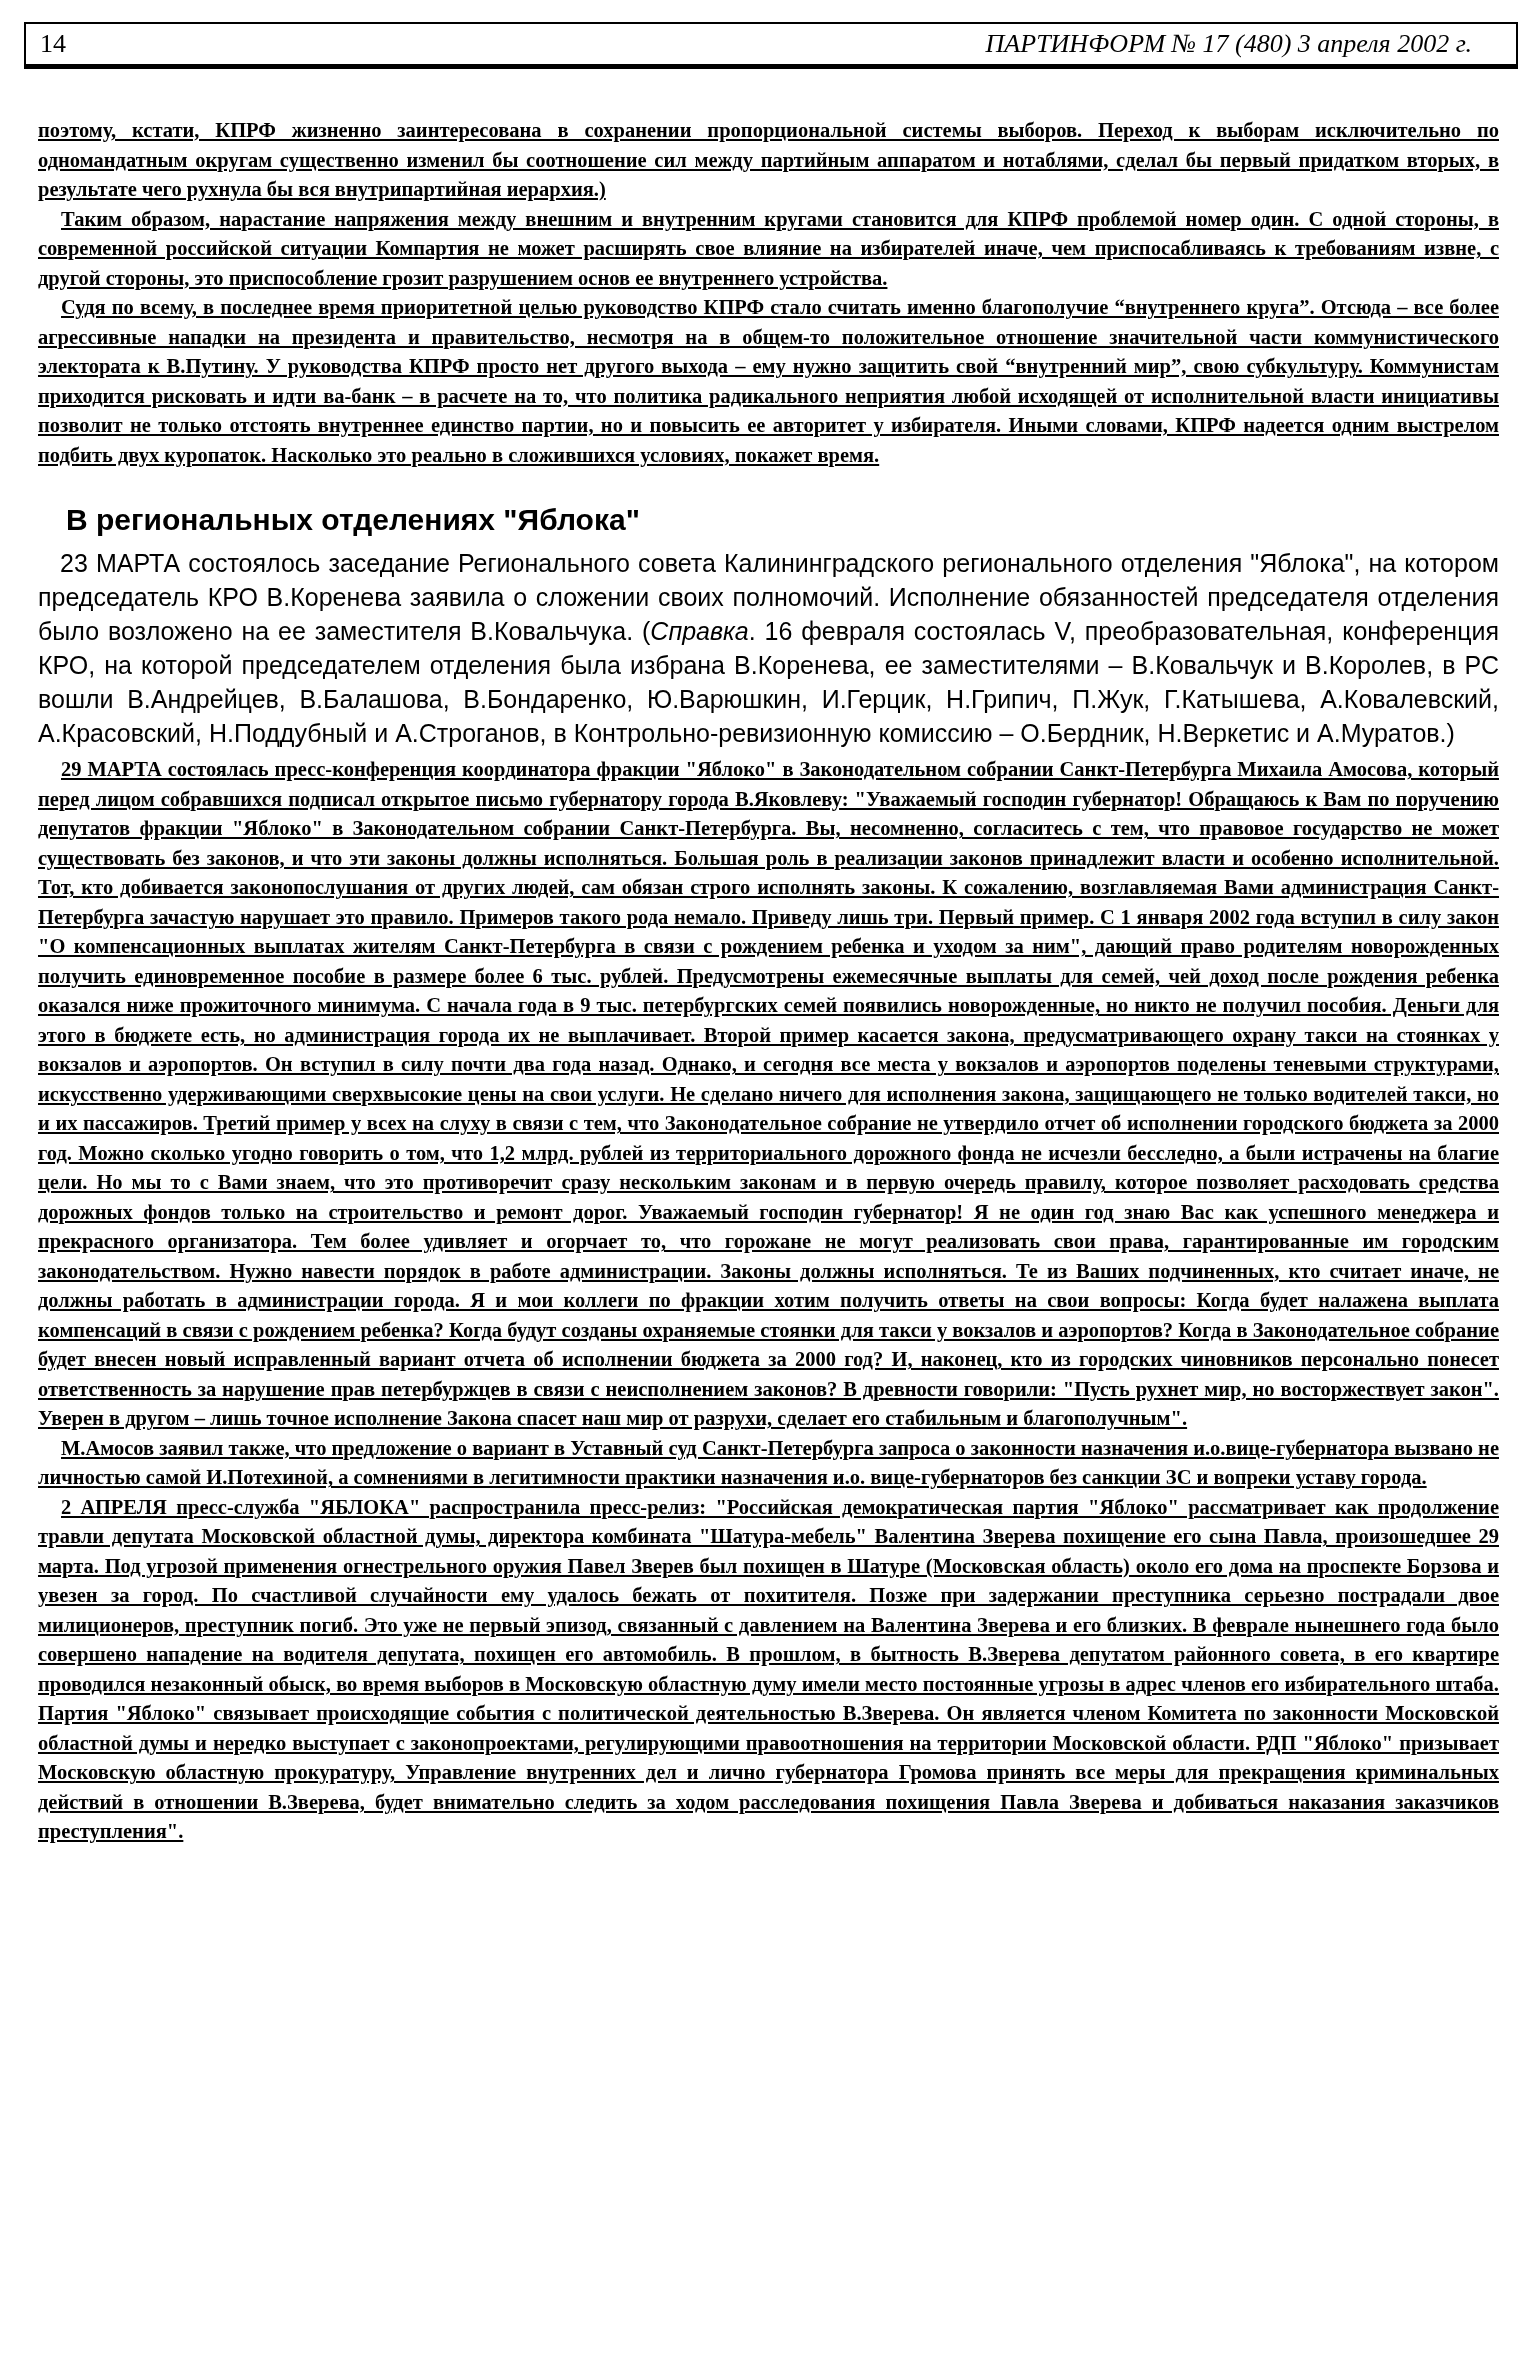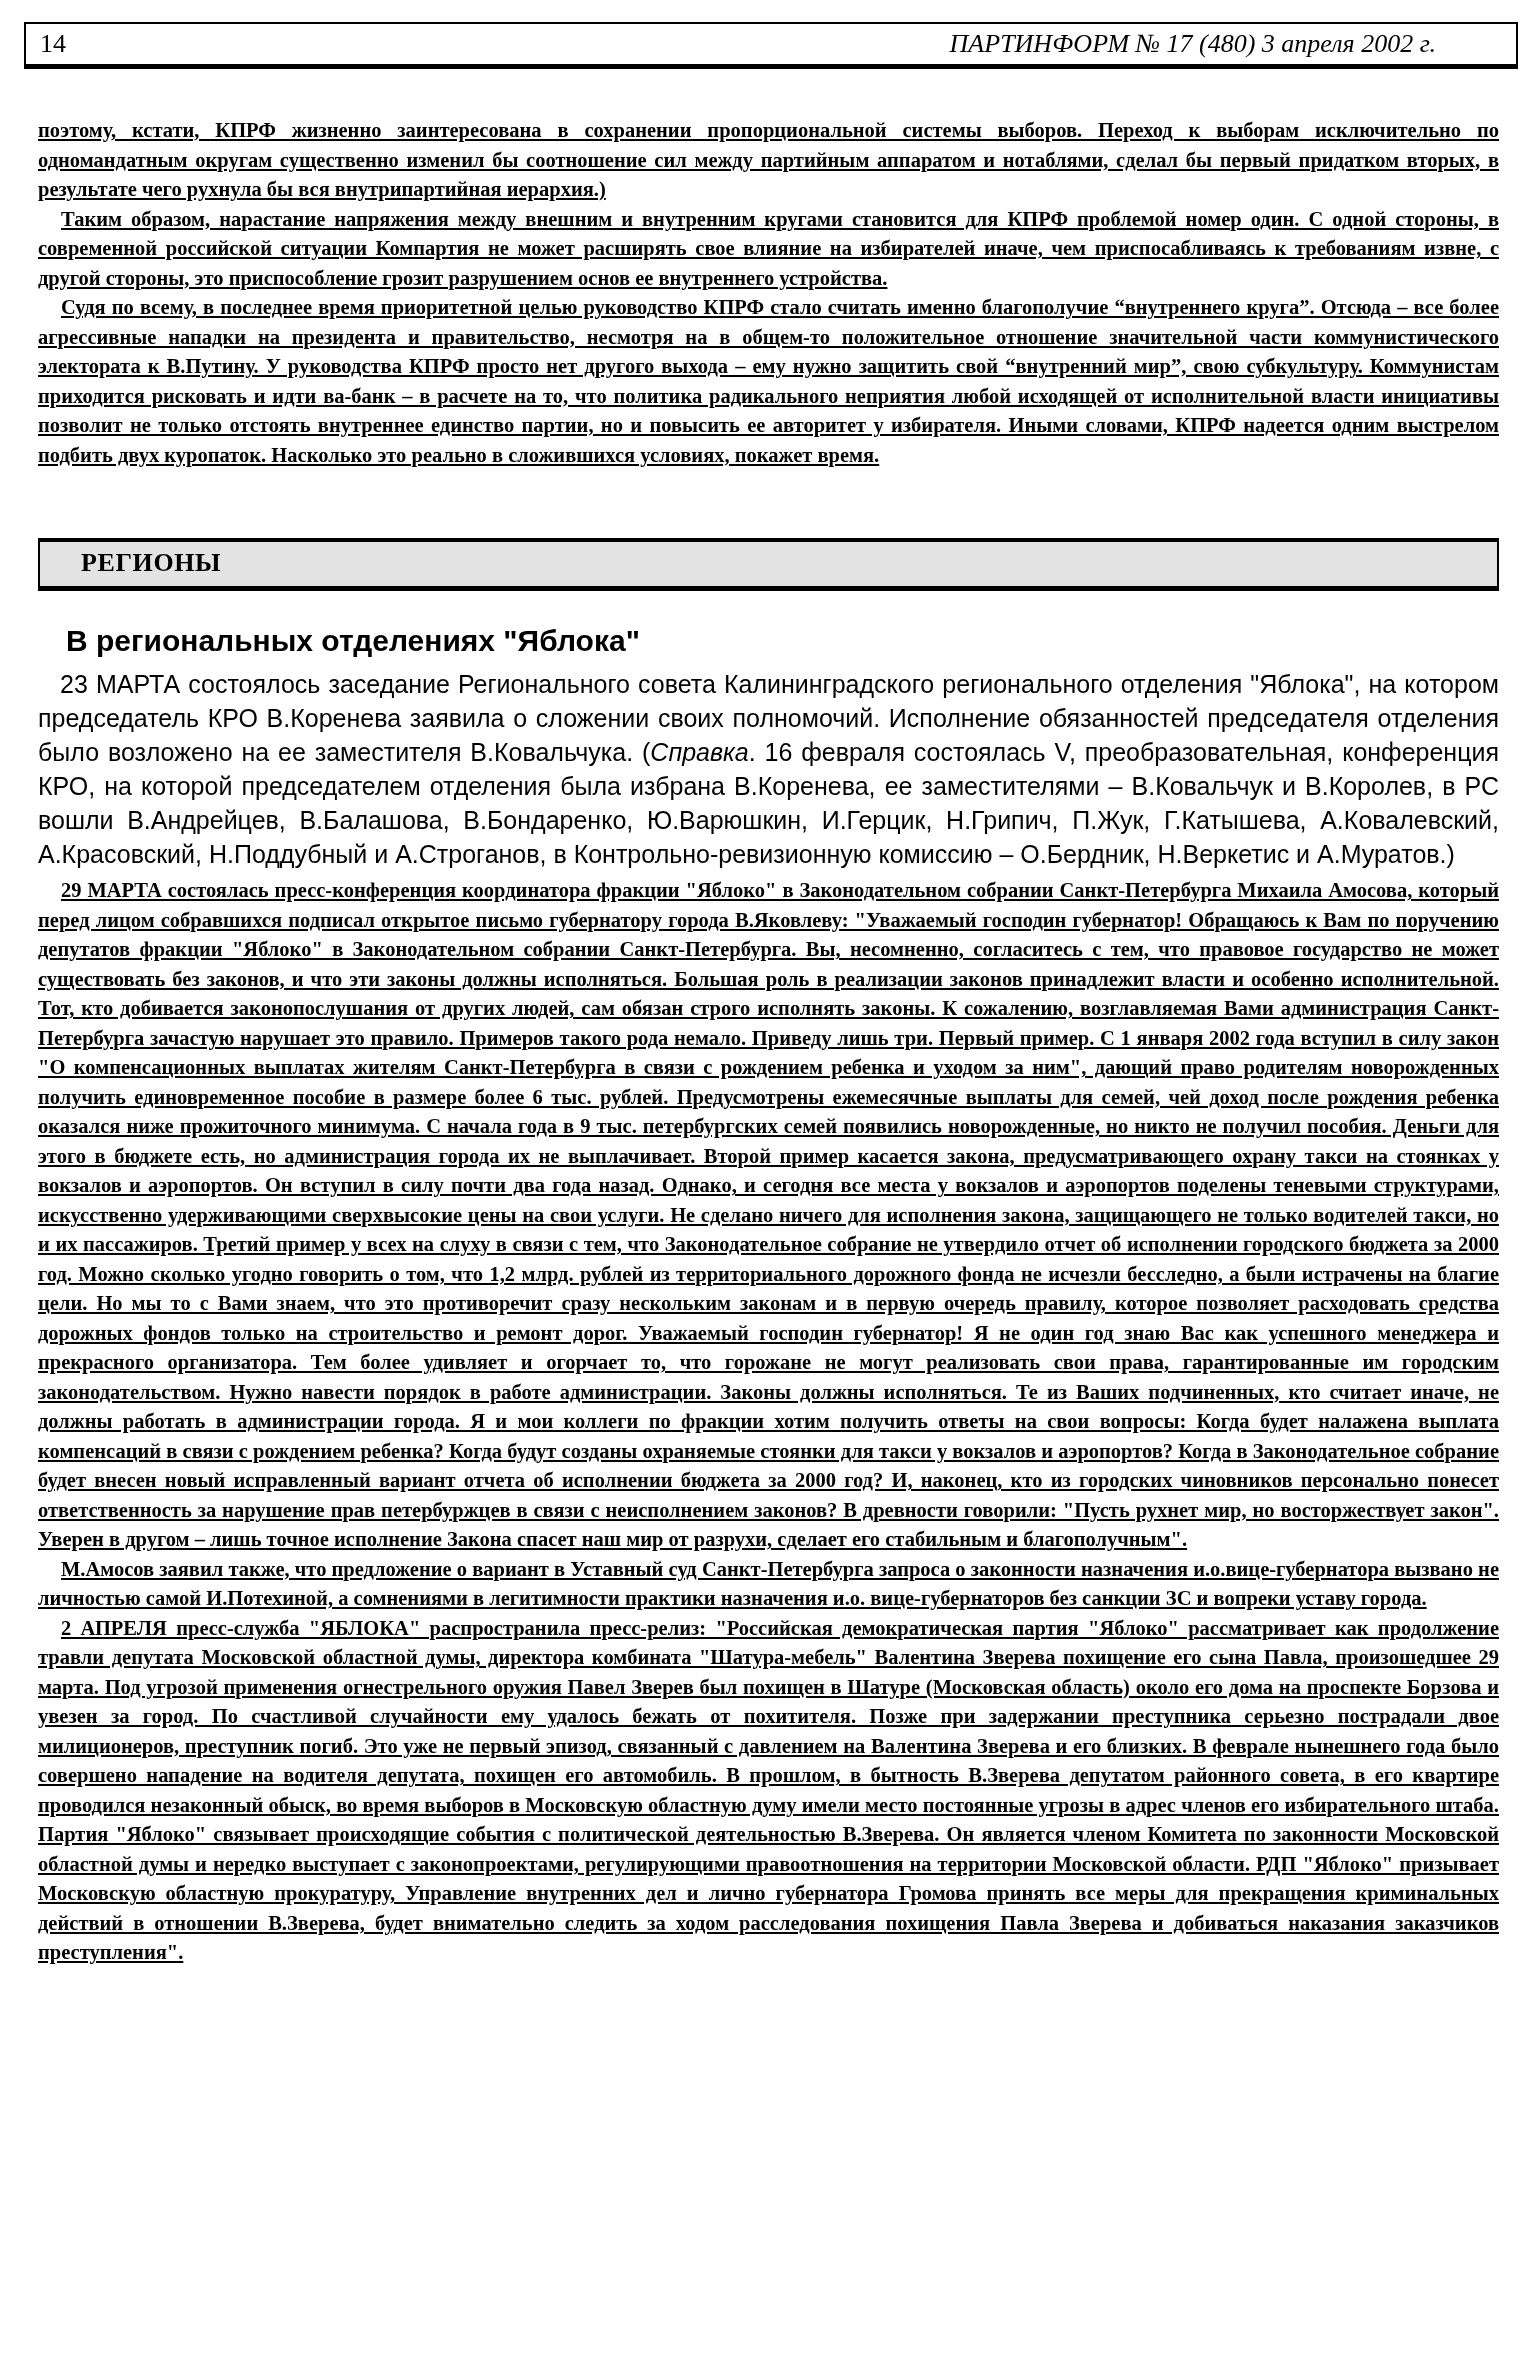--- a/index.html
+++ b/index.html
@@ -17,21 +17,21 @@
   
   .page-header {
     box-sizing: border-box;
     margin: 22px 19px 0 24px;
     height: 47px;
     border: 2.6px solid #000;
     border-bottom-width: 5.8px;
     display: flex;
     align-items: center;
     justify-content: space-between;
-    padding: 0 80px 0 14px;
+    padding: 0 44px 0 14px;
     background: #fff;
   }
   .page-number {
     font: normal 26px/1 "Liberation Serif", serif;
   }
   .header-title {
     font: italic 26px/1 "Liberation Serif", serif;
     white-space: nowrap;
   }
   
@@ -85,23 +85,20 @@
   </header>
 
   <main class="body-col">
 
     <p class="serif no-indent">поэтому, кстати, КПРФ жизненно заинтересована в сохранении пропорциональной системы выборов. Переход к выборам исключительно по одномандатным округам существенно изменил бы соотношение сил между партийным аппаратом и нотаблями, сделал бы первый придатком вторых, в результате чего рухнула бы вся внутрипартийная иерархия.)</p>
 
     <p class="serif">Таким образом, нарастание напряжения между внешним и внутренним кругами становится для КПРФ проблемой номер один. С одной стороны, в современной российской ситуации Компартия не может расширять свое влияние на избирателей иначе, чем приспосабливаясь к требованиям извне, с другой стороны, это приспособление грозит разрушением основ ее внутреннего устройства.</p>
 
     <p class="serif">Судя по всему, в последнее время приоритетной целью руководство КПРФ стало считать именно благополучие “внутреннего круга”. Отсюда – все более агрессивные нападки на президента и правительство, несмотря на в общем-то положительное отношение значительной части коммунистического электората к В.Путину. У руководства КПРФ просто нет другого выхода – ему нужно защитить свой “внутренний мир”, свою субкультуру. Коммунистам приходится рисковать и идти ва-банк – в расчете на то, что политика радикального неприятия любой исходящей от исполнительной власти инициативы позволит не только отстоять внутреннее единство партии, но и повысить ее авторитет у избирателя. Иными словами, КПРФ надеется одним выстрелом подбить двух куропаток. Насколько это реально в сложившихся условиях, покажет время.</p>
 
-    <div class="section-banner">
-      <span>РЕГИОНЫ</span>
-    </div>
 
     <h2 class="article-title">В региональных отделениях "Яблока"</h2>
 
     <p class="sans"><span>23 МАРТА состоялось заседание Регионального совета Калининградского регионального отделения "Яблока", на котором председатель КРО В.Коренева заявила о сложении своих полномочий. Исполнение обязанностей председателя отделения было возложено на ее заместителя В.Ковальчука. (</span><span class="spravka">Справка</span><span>. 16 февраля состоялась V, преобразовательная, конференция КРО, на которой председателем отделения была избрана В.Коренева, ее заместителями – В.Ковальчук и В.Королев, в РС вошли В.Андрейцев, В.Балашова, В.Бондаренко, Ю.Варюшкин, И.Герцик, Н.Грипич, П.Жук, Г.Катышева, А.Ковалевский, А.Красовский, Н.Поддубный и А.Строганов, в Контрольно-ревизионную комиссию – О.Бердник, Н.Веркетис и А.Муратов.)</span></p>
 
     <p class="serif">29 МАРТА состоялась пресс-конференция координатора фракции "Яблоко" в Законодательном собрании Санкт-Петербурга Михаила Амосова, который перед лицом собравшихся подписал открытое письмо губернатору города В.Яковлеву: "Уважаемый господин губернатор! Обращаюсь к Вам по поручению депутатов фракции "Яблоко" в Законодательном собрании Санкт-Петербурга. Вы, несомненно, согласитесь с тем, что правовое государство не может существовать без законов, и что эти законы должны исполняться. Большая роль в реализации законов принадлежит власти и особенно исполнительной. Тот, кто добивается законопослушания от других людей, сам обязан строго исполнять законы. К сожалению, возглавляемая Вами администрация Санкт-Петербурга зачастую нарушает это правило. Примеров такого рода немало. Приведу лишь три. Первый пример. С 1 января 2002 года вступил в силу закон "О компенсационных выплатах жителям Санкт-Петербурга в связи с рождением ребенка и уходом за ним", дающий право родителям новорожденных получить единовременное пособие в размере более 6 тыс. рублей. Предусмотрены ежемесячные выплаты для семей, чей доход после рождения ребенка оказался ниже прожиточного минимума. С начала года в 9 тыс. петербургских семей появились новорожденные, но никто не получил пособия. Деньги для этого в бюджете есть, но администрация города их не выплачивает. Второй пример касается закона, предусматривающего охрану такси на стоянках у вокзалов и аэропортов. Он вступил в силу почти два года назад. Однако, и сегодня все места у вокзалов и аэропортов поделены теневыми структурами, искусственно удерживающими сверхвысокие цены на свои услуги. Не сделано ничего для исполнения закона, защищающего не только водителей такси, но и их пассажиров. Третий пример у всех на слуху в связи с тем, что Законодательное собрание не утвердило отчет об исполнении городского бюджета за 2000 год. Можно сколько угодно говорить о том, что 1,2 млрд. рублей из территориального дорожного фонда не исчезли бесследно, а были истрачены на благие цели. Но мы то с Вами знаем, что это противоречит сразу нескольким законам и в первую очередь правилу, которое позволяет расходовать средства дорожных фондов только на строительство и ремонт дорог. Уважаемый господин губернатор! Я не один год знаю Вас как успешного менеджера и прекрасного организатора. Тем более удивляет и огорчает то, что горожане не могут реализовать свои права, гарантированные им городским законодательством. Нужно навести порядок в работе администрации. Законы должны исполняться. Те из Ваших подчиненных, кто считает иначе, не должны работать в администрации города. Я и мои коллеги по фракции хотим получить ответы на свои вопросы: Когда будет налажена выплата компенсаций в связи с рождением ребенка? Когда будут созданы охраняемые стоянки для такси у вокзалов и аэропортов? Когда в Законодательное собрание будет внесен новый исправленный вариант отчета об исполнении бюджета за 2000 год? И, наконец, кто из городских чиновников персонально понесет ответственность за нарушение прав петербуржцев в связи с неисполнением законов? В древности говорили: "Пусть рухнет мир, но восторжествует закон". Уверен в другом – лишь точное исполнение Закона спасет наш мир от разрухи, сделает его стабильным и благополучным".</p>
 
     <p class="serif">М.Амосов заявил также, что предложение о вариант в Уставный суд Санкт-Петербурга запроса о законности назначения и.о.вице-губернатора вызвано не личностью самой И.Потехиной, а сомнениями в легитимности практики назначения и.о. вице-губернаторов без санкции ЗС и вопреки уставу города.</p>
 
     <p class="serif">2 АПРЕЛЯ пресс-служба "ЯБЛОКА" распространила пресс-релиз: "Российская демократическая партия "Яблоко" рассматривает как продолжение травли депутата Московской областной думы, директора комбината "Шатура-мебель" Валентина Зверева похищение его сына Павла, произошедшее 29 марта. Под угрозой применения огнестрельного оружия Павел Зверев был похищен в Шатуре (Московская область) около его дома на проспекте Борзова и увезен за город. По счастливой случайности ему удалось бежать от похитителя. Позже при задержании преступника серьезно пострадали двое милиционеров, преступник погиб. Это уже не первый эпизод, связанный с давлением на Валентина Зверева и его близких. В феврале нынешнего года было совершено нападение на водителя депутата, похищен его автомобиль. В прошлом, в бытность В.Зверева депутатом районного совета, в его квартире проводился незаконный обыск, во время выборов в Московскую областную думу имели место постоянные угрозы в адрес членов его избирательного штаба. Партия "Яблоко" связывает происходящие события с политической деятельностью В.Зверева. Он является членом Комитета по законности Московской областной думы и нередко выступает с законопроектами, регулирующими правоотношения на территории Московской области. РДП "Яблоко" призывает Московскую областную прокуратуру, Управление внутренних дел и лично губернатора Громова принять все меры для прекращения криминальных действий в отношении В.Зверева, будет внимательно следить за ходом расследования похищения Павла Зверева и добиваться наказания заказчиков преступления".</p>

